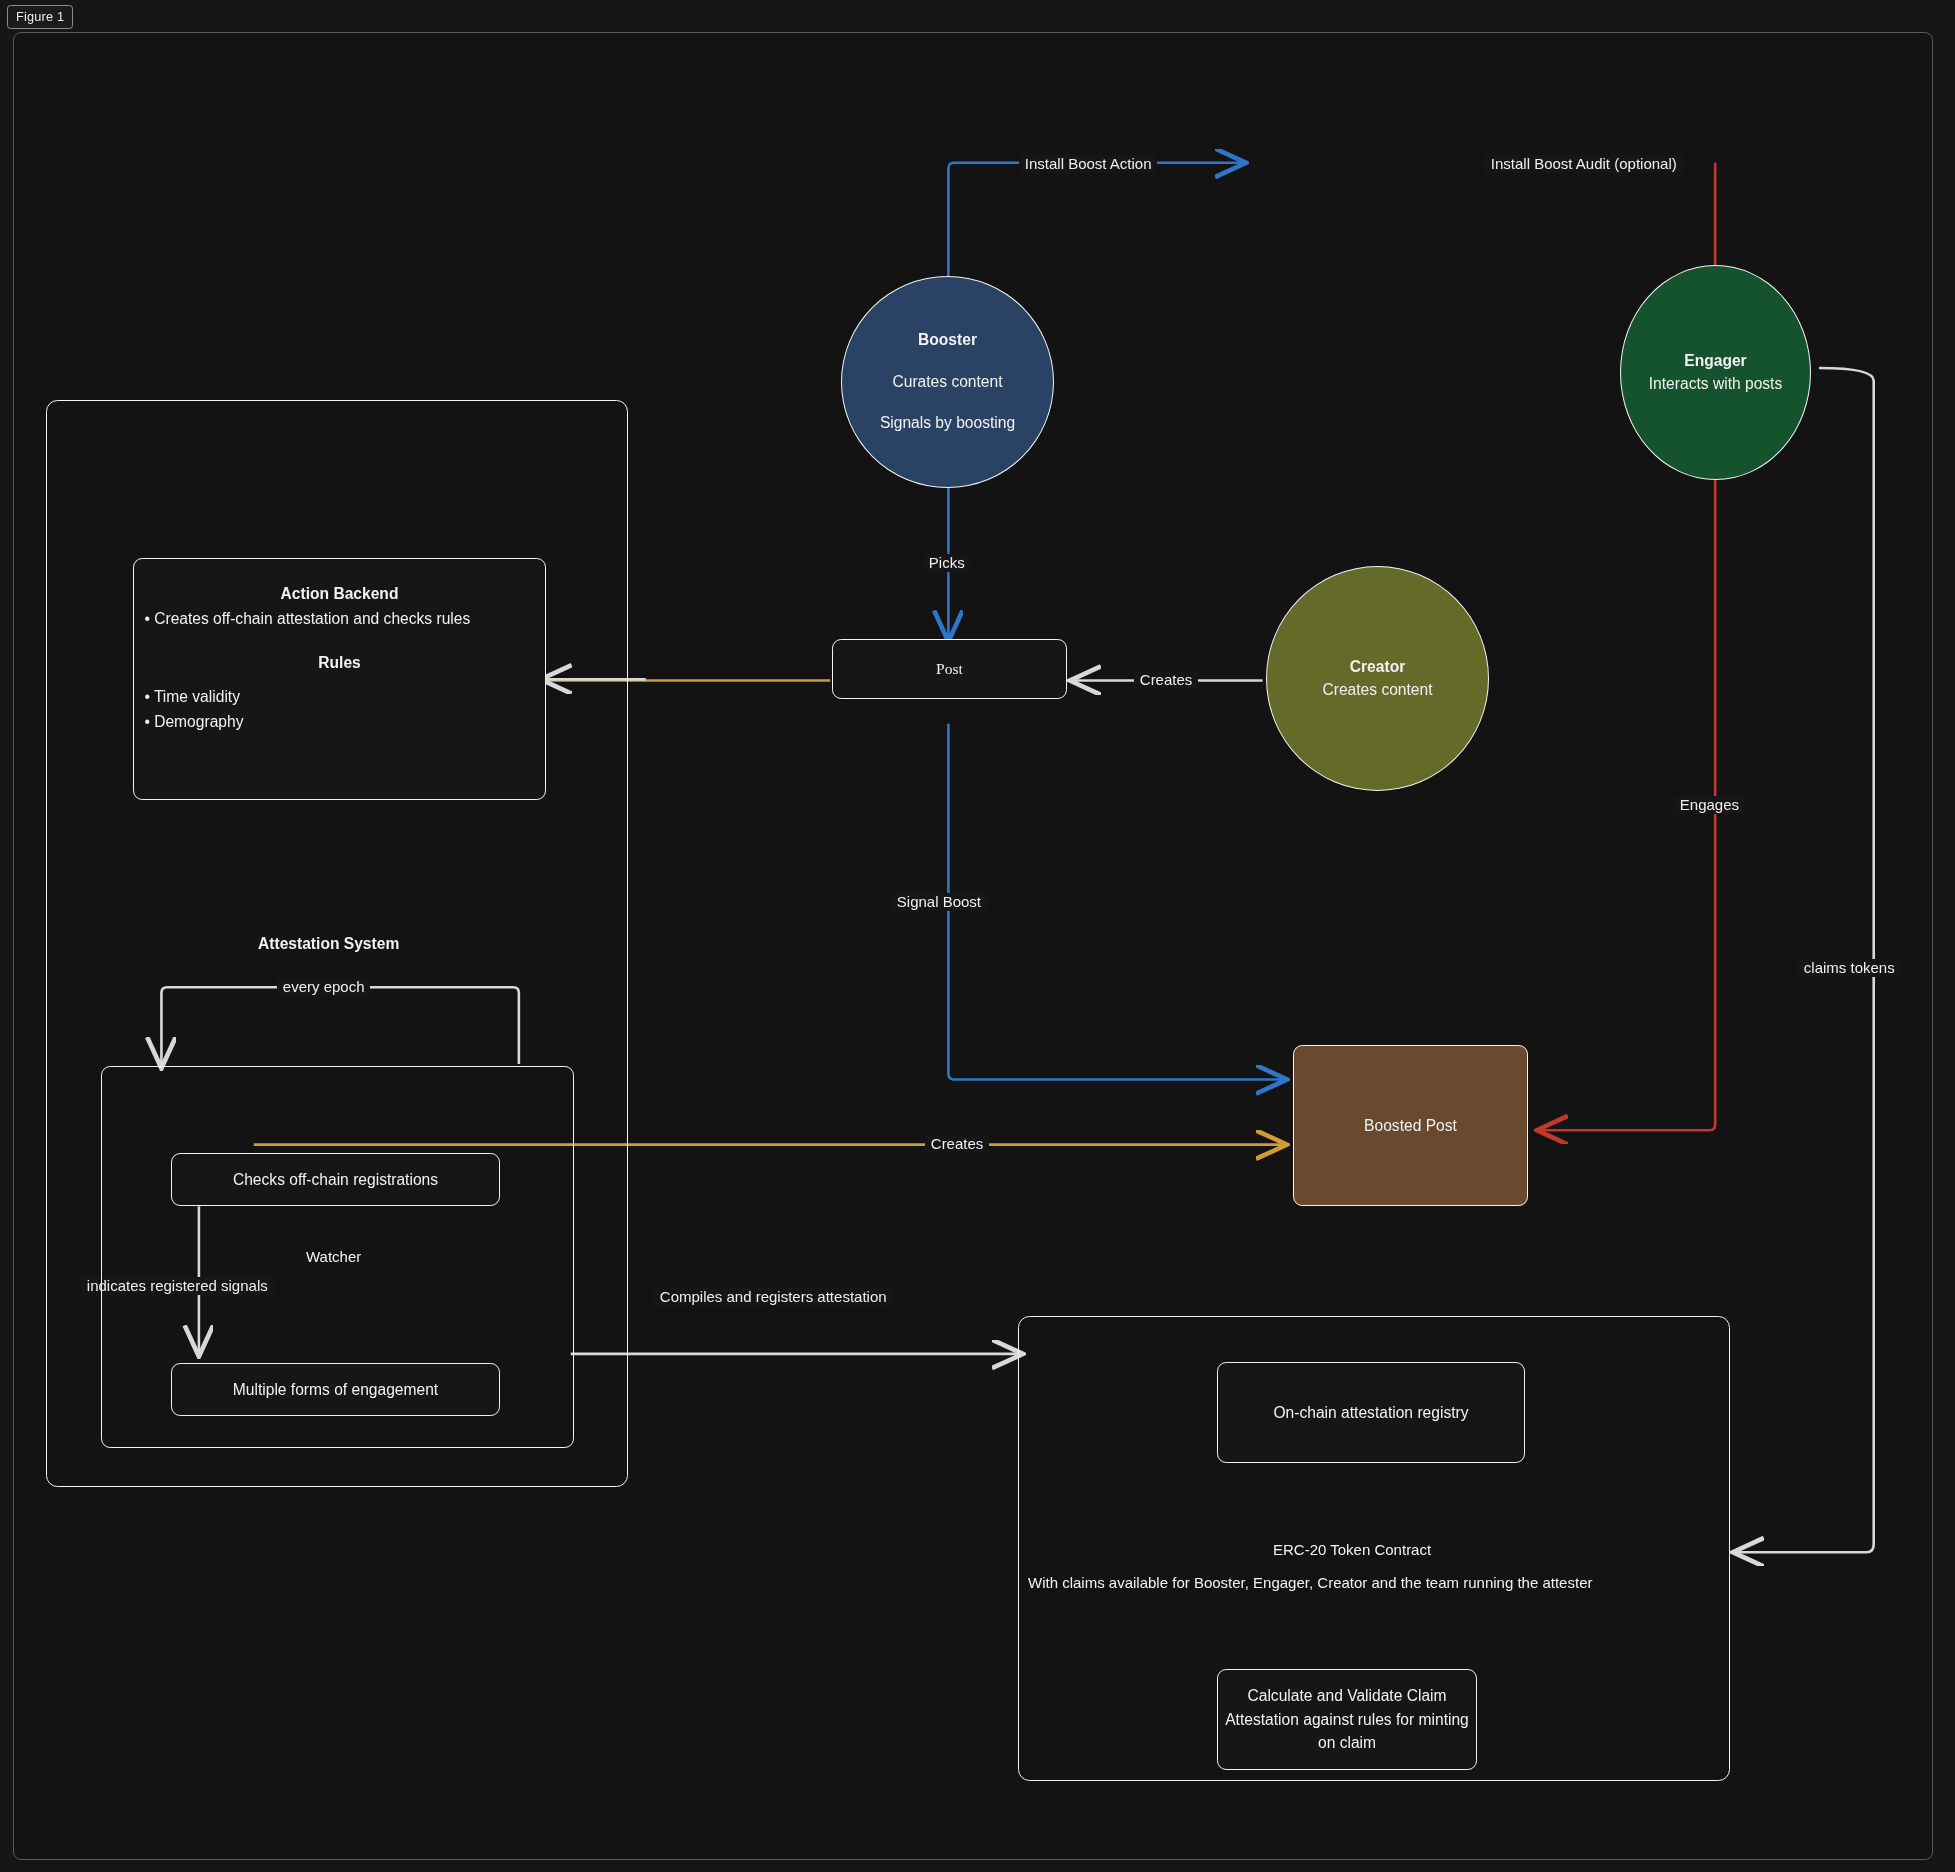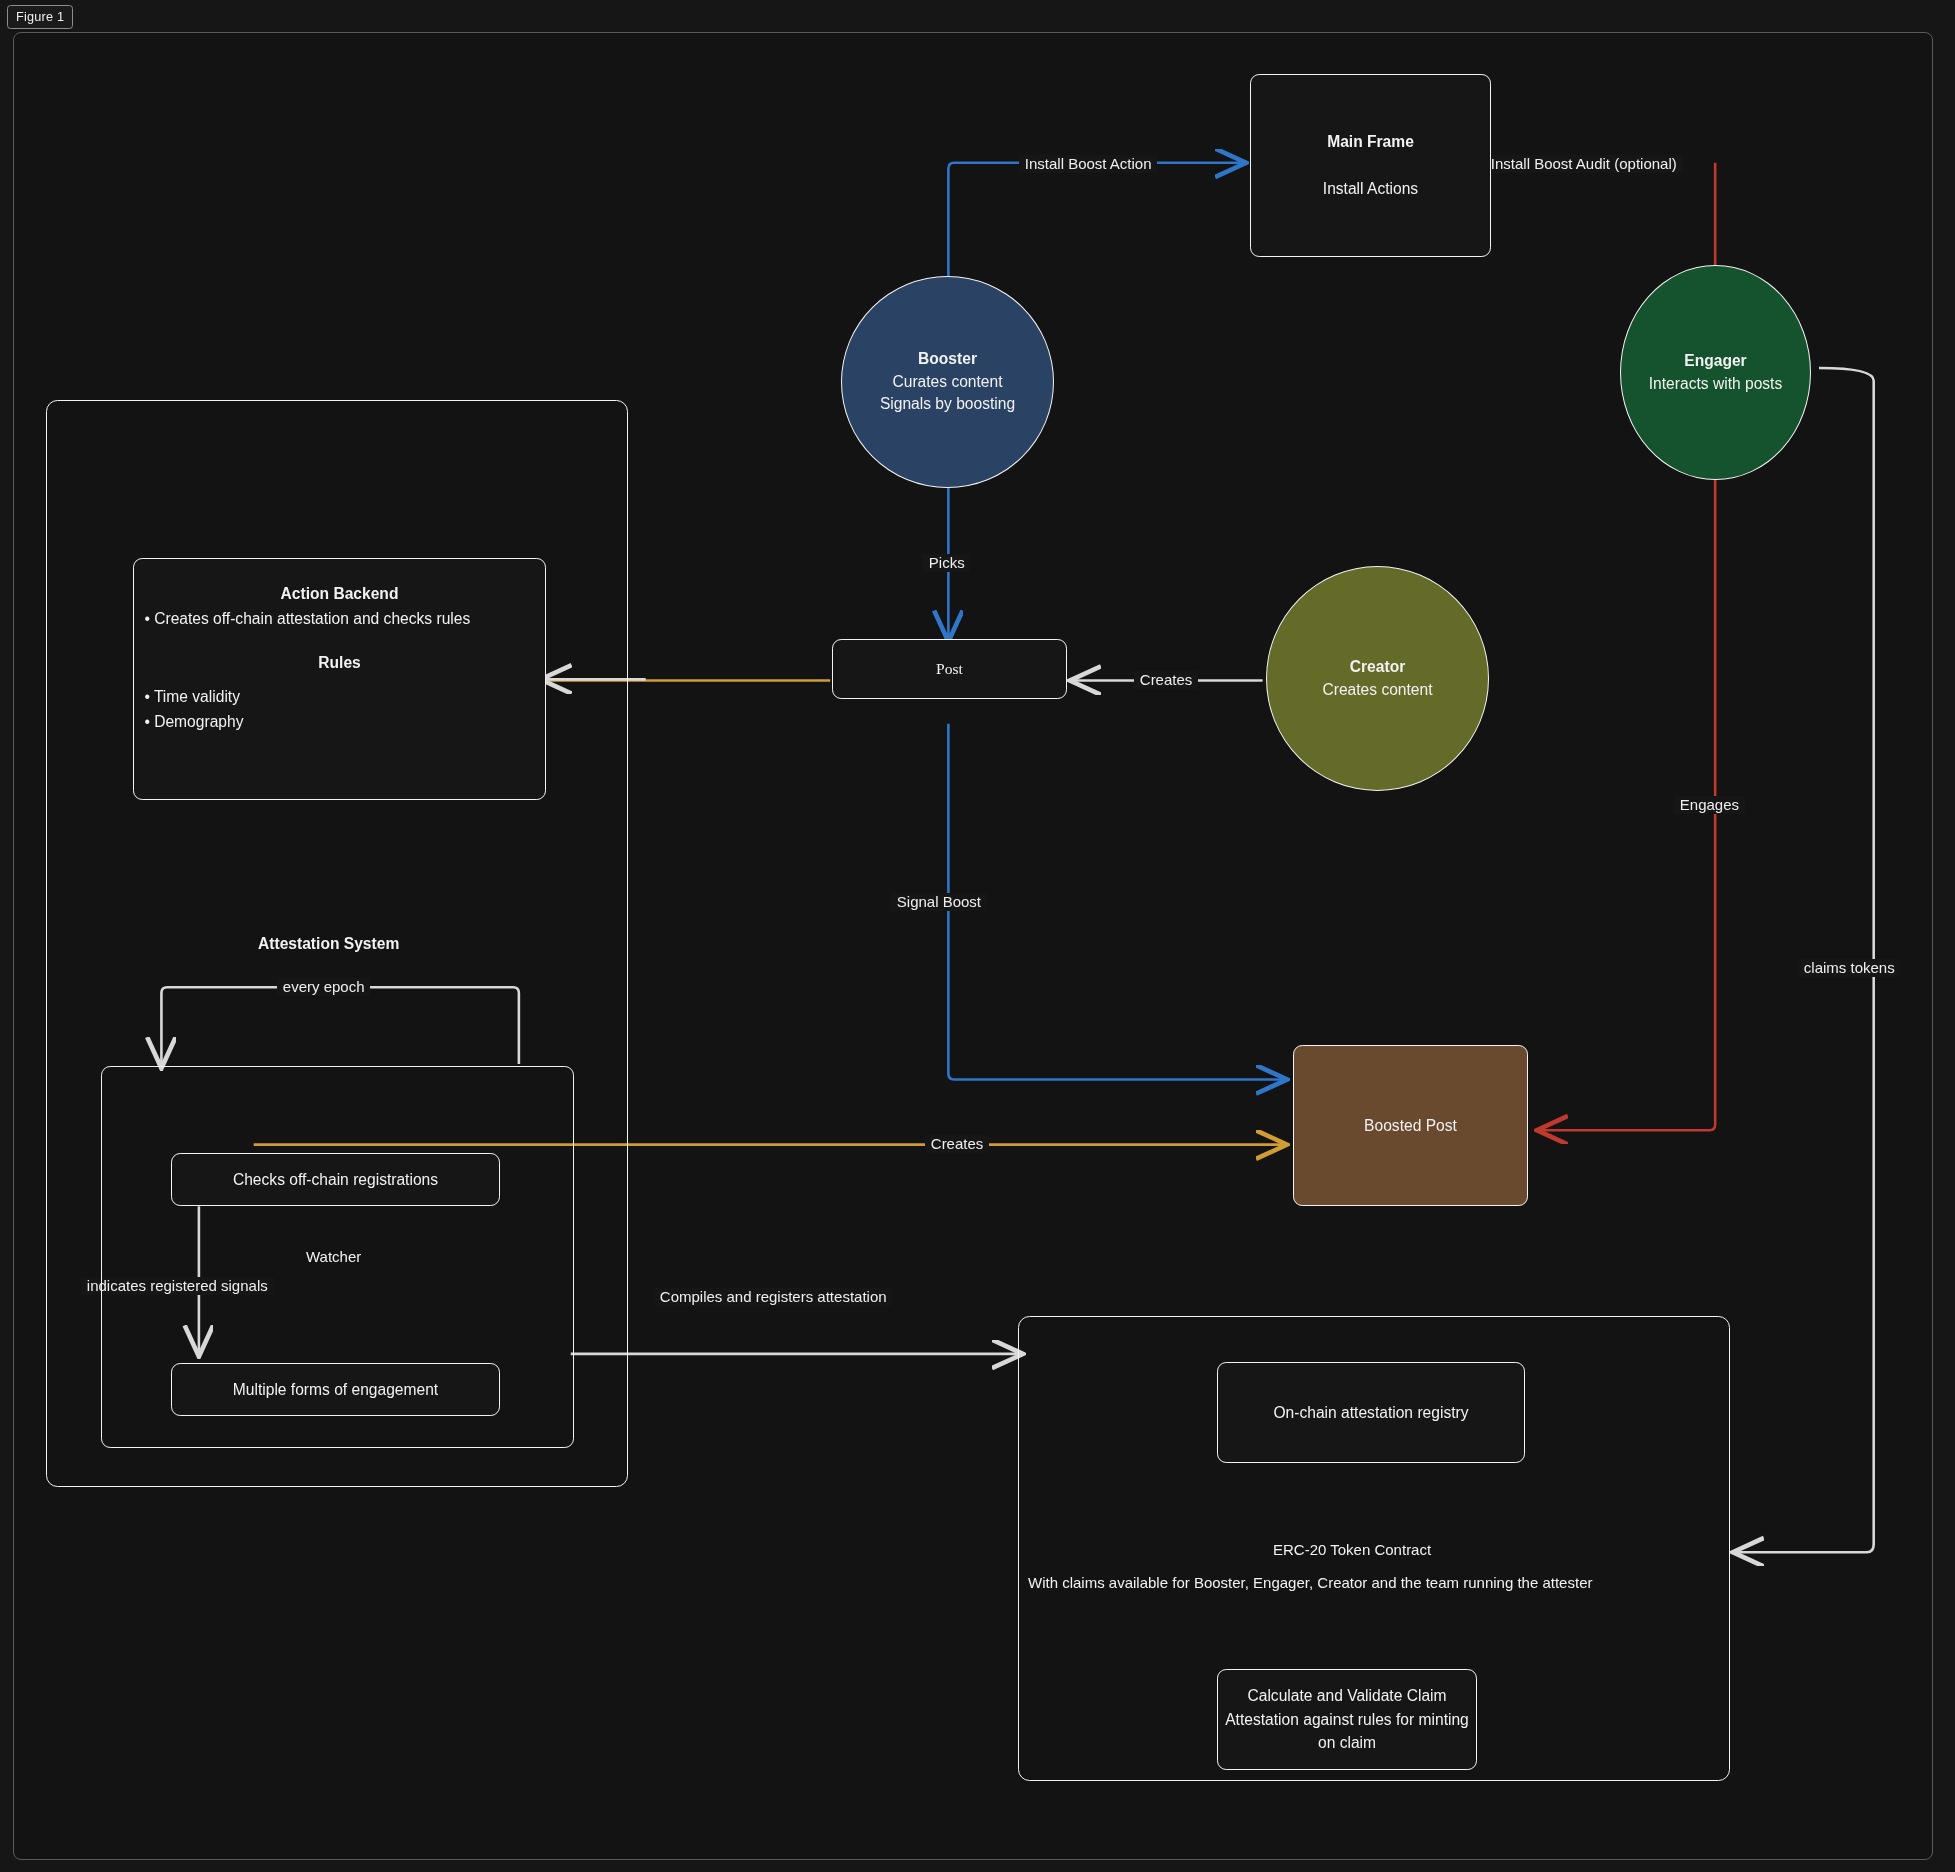--- a/index.html
+++ b/index.html
@@ -80,27 +80,22 @@
   <div class="elabel" style="left:923px;top:554px;">Picks</div>
   <div class="elabel" style="left:1134px;top:671px;">Creates</div>
   <div class="elabel" style="left:891px;top:893px;">Signal Boost</div>
   <div class="elabel" style="left:1674px;top:796px;">Engages</div>
   <div class="elabel" style="left:925px;top:1135px;">Creates</div>
   <div class="elabel" style="left:1798px;top:959px;">claims tokens</div>
   <div class="elabel" style="left:277px;top:978px;">every epoch</div>
   <div class="elabel" style="left:81px;top:1277px;">indicates registered signals</div>
   <div class="elabel" style="left:654px;top:1280px;margin-top:8px;">Compiles and registers attestation</div>
 
-  <div class="node rnode" style="left:1250px;top:74px;width:241px;height:183px;">
-    <div class="ttl">Main Frame</div>
-    <div style="height:23px"></div>
-    <div class="plain">Install Actions</div>
-  </div>
 
-  <div class="node circ" style="left:841px;top:276px;width:213px;height:212px;background:#2a4263;">
+  <div class="node circ" style="left:841px;top:276px;width:213px;height:212px;background:#2a4263;gap:19px;">
     <div class="ttl">Booster</div>
     <div class="sub">Curates content</div>
     <div class="sub">Signals by boosting</div>
   </div>
 
   <div class="node circ" style="left:1620px;top:265px;width:191px;height:215px;background:#14532d;">
     <div class="ttl">Engager</div>
     <div class="sub">Interacts with posts</div>
   </div>
 

